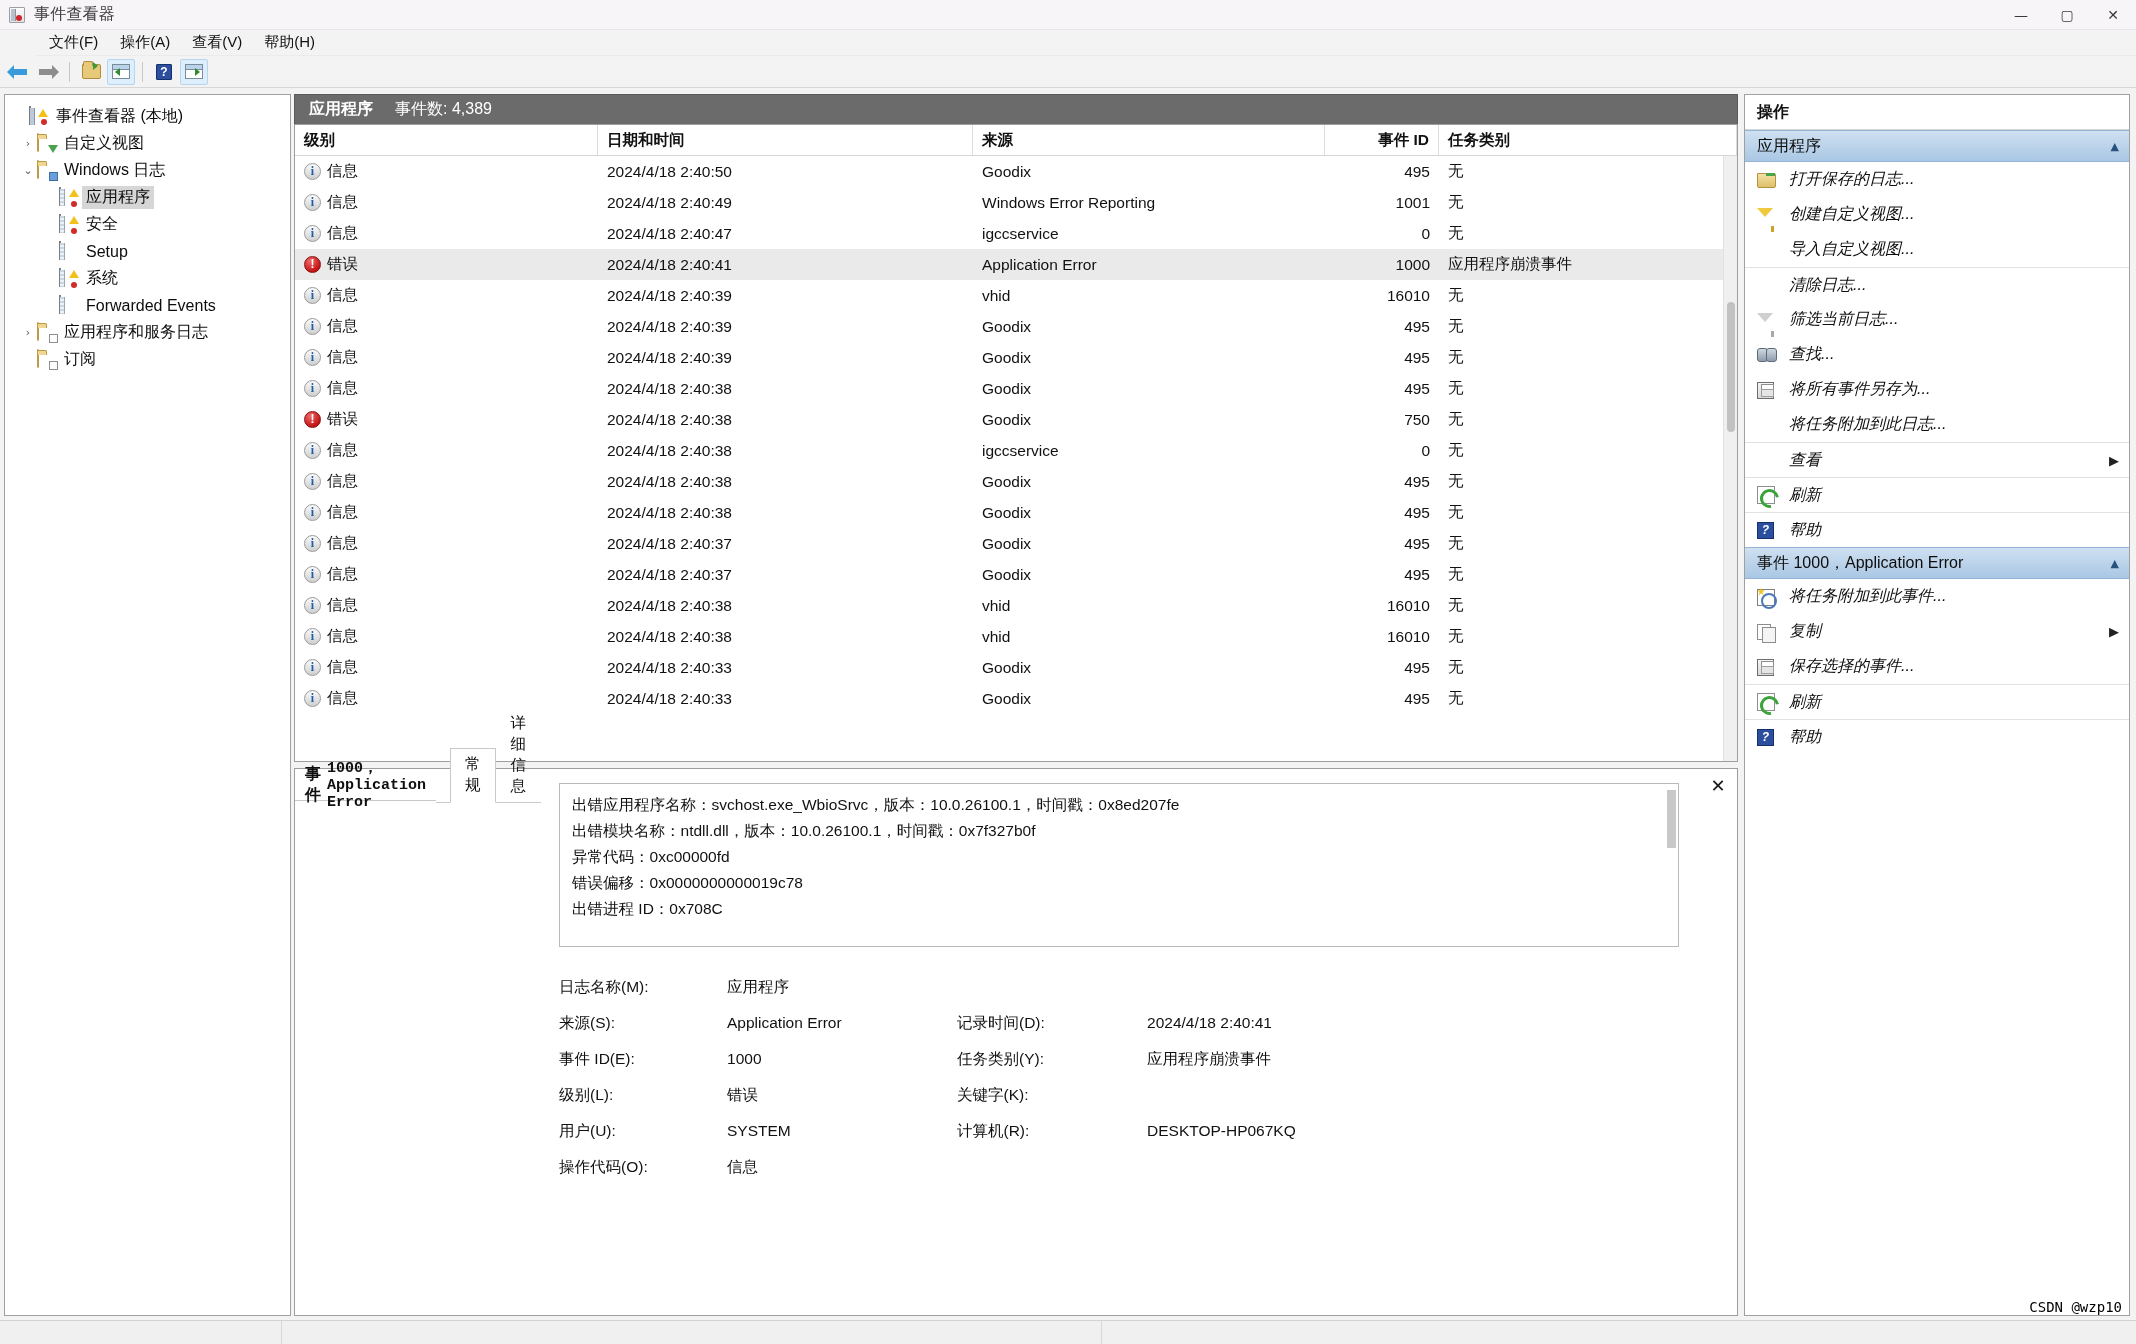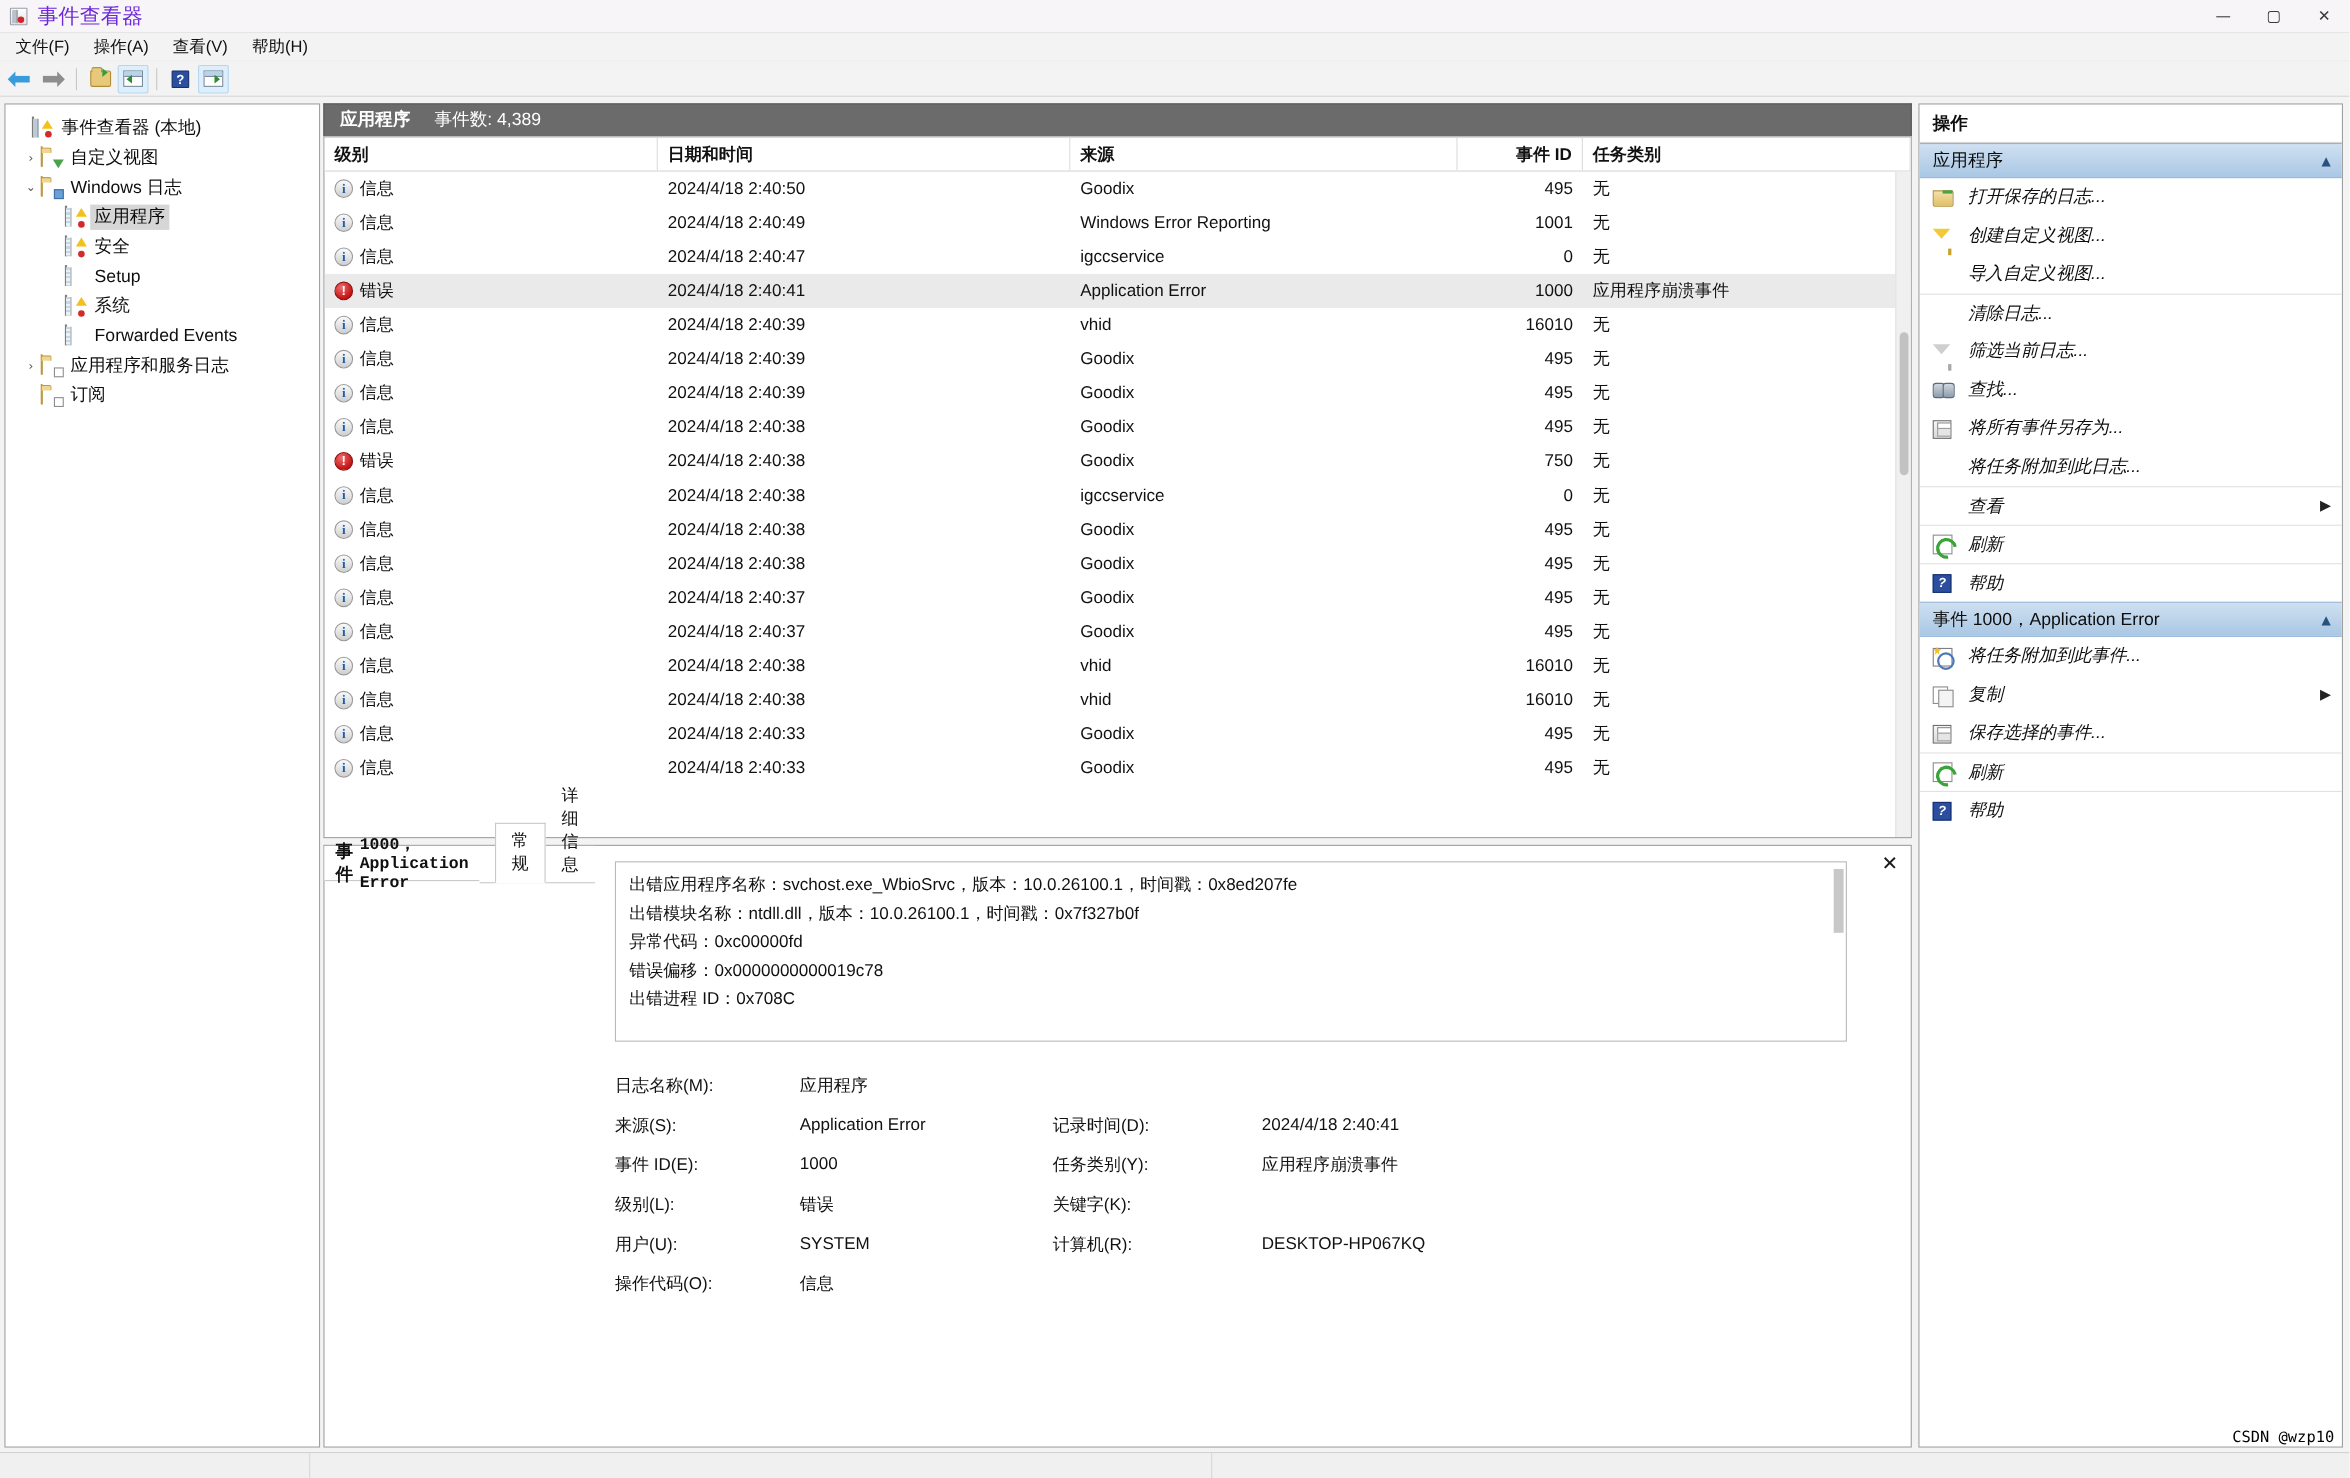--- a/index.html
+++ b/index.html
@@ -35,35 +35,36 @@
   }
   .title-icon::before {
     content: ""; position: absolute; left: 1px; top: 1px; width: 4px; height: 12px;
     background: #b9c2cc; border-right: 1px solid #8b949e;
   }
   .title-icon::after {
     content: ""; position: absolute; right: 2px; bottom: 1px; width: 6px; height: 6px;
     background: #d4232a; border-radius: 50%;
   }
   .title-text {
-    font-size: 19px; color: #6d28d9; letter-spacing: .2px;
+    font-size: 16px; color: #404040; letter-spacing: .2px;
   }
   .win-controls { position: absolute; right: 0; top: 0; display: flex; height: 30px; }
   .win-btn {
     width: 46px; height: 30px; display: flex; align-items: center; justify-content: center;
     color: #3a3a3a; font-size: 14px; font-family: "DejaVu Sans", sans-serif;
   }
 
   
   .menubar {
     height: 26px; flex: 0 0 26px;
     background: #f3f3f3;
     display: flex; align-items: center;
     padding-left: 4px;
     border-bottom: 1px solid #eceaee;
+    margin-left: 35px;
   }
   .menu-item {
     font-size: 15px; color: #101010;
     padding: 2px 10px; margin-right: 2px; cursor: default;
   }
 
   
   .toolbar {
     height: 32px; flex: 0 0 32px;
     background: #f3f3f3;

